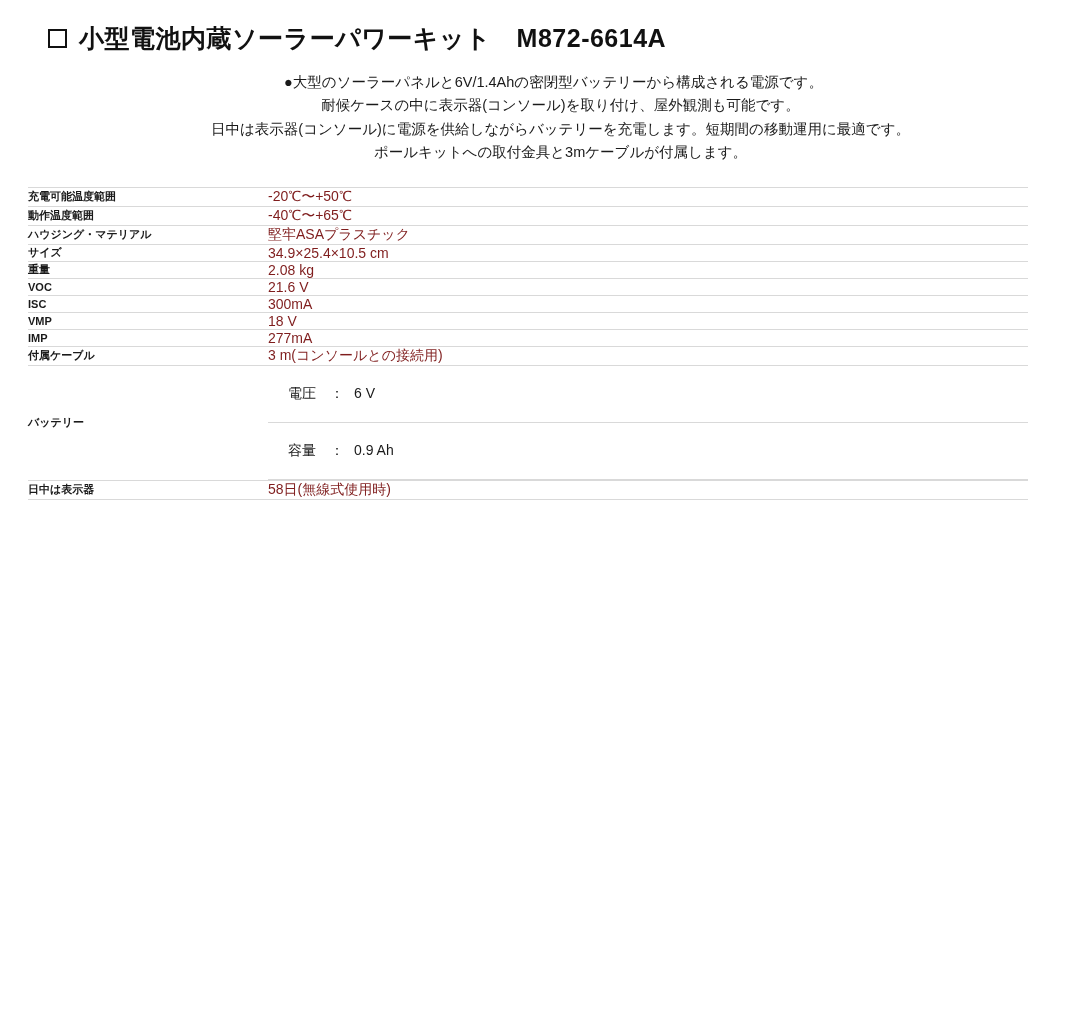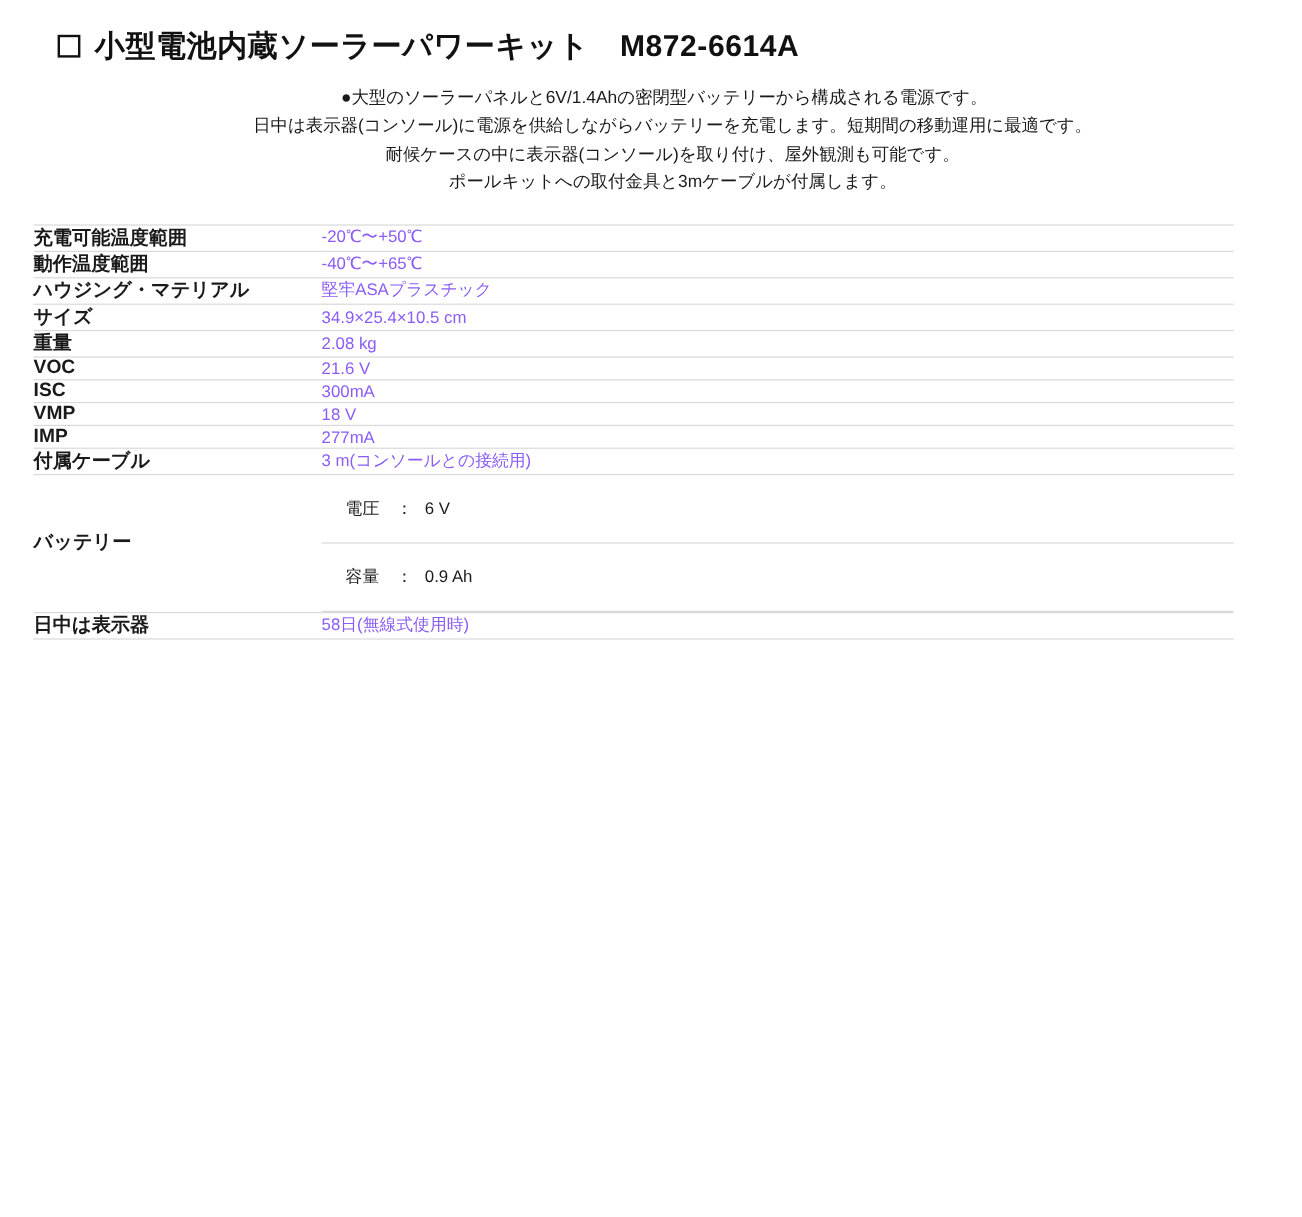--- a/index.html
+++ b/index.html
@@ -70,29 +70,29 @@
   }
   table.spec tr.first-row {
     border-top: 1px solid #d9d9d9;
   }
   table.spec td {
     padding: 0;
     vertical-align: middle;
   }
   td.label {
     width: 240px;
-    font-size: 16px;
+    font-size: 11px;
     font-weight: bold;
     color: #1a1a1a;
     padding: 19px 0 19px 22px;
     box-sizing: border-box;
   }
   td.value {
     font-size: 14px;
-    color: #8b5cf6;
+    color: #7f1d1d;
     padding: 19px 0 19px 20px;
     box-sizing: border-box;
     margin-left: 28px;
   }
   
   td.label.battery {
     padding-top: 0;
     padding-bottom: 0;
   }
   td.nested {
@@ -121,22 +121,22 @@
 
 <div class="page">
 
   <div class="title-row">
     <span class="title-square"></span>
     <span class="title-text">小型電池内蔵ソーラーパワーキット　M872-6614A</span>
   </div>
 
   <div class="desc">
     <div class="line bullet">●大型のソーラーパネルと6V/1.4Ahの密閉型バッテリーから構成される電源です。</div>
+    <div class="line indent">耐候ケースの中に表示器(コンソール)を取り付け、屋外観測も可能です。</div>
     <div class="line indent">日中は表示器(コンソール)に電源を供給しながらバッテリーを充電します。短期間の移動運用に最適です。</div>
-    <div class="line indent">耐候ケースの中に表示器(コンソール)を取り付け、屋外観測も可能です。</div>
     <div class="line indent">ポールキットへの取付金具と3mケーブルが付属します。</div>
   </div>
 
   <div class="spec-wrap">
     <table class="spec">
       <tbody>
         <tr class="first-row">
           <td class="label">充電可能温度範囲</td>
           <td class="value">-20℃〜+50℃</td>
         </tr>

